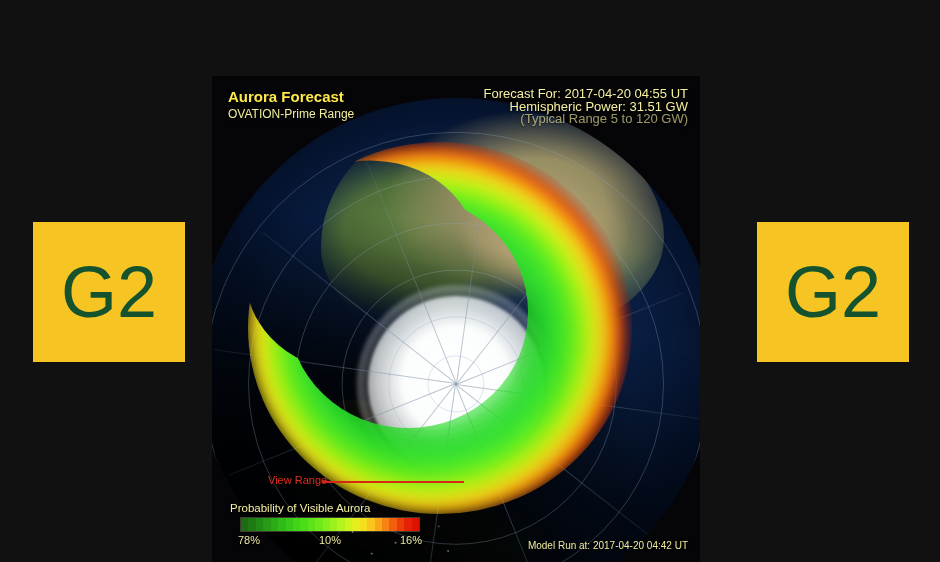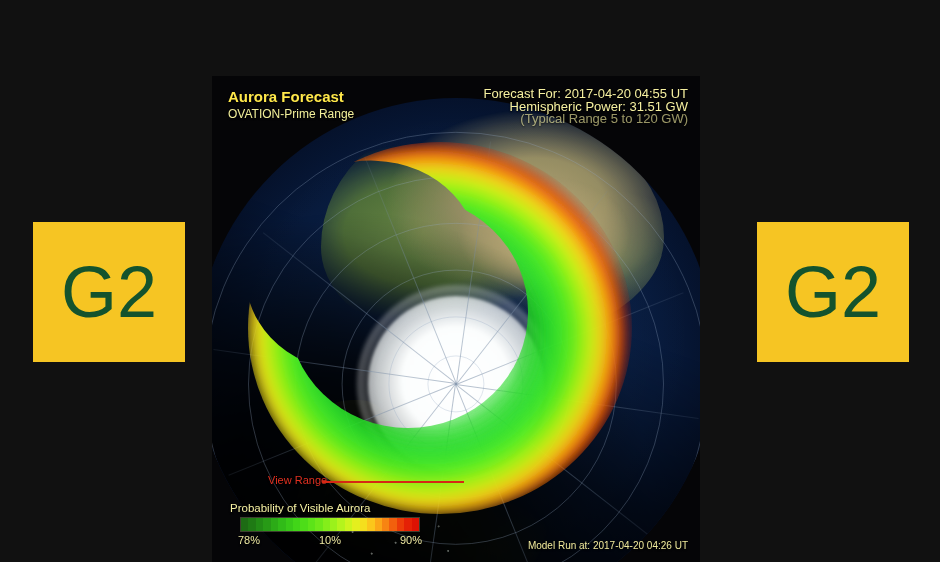--- a/index.html
+++ b/index.html
@@ -342,21 +342,21 @@
     <div class="ap-title">Aurora Forecast</div>
     <div class="ap-sub">OVATION-Prime Range</div>
 
     <div class="meta">
       <div>Forecast For: 2017-04-20 04:55 UT</div>
       <div>Hemispheric Power: 31.51 GW</div>
       <div>(Typical Range 5 to 120 GW)</div>
     </div>
 
     <div class="runinfo">
-      <div>Model Run at: 2017-04-20 04:26 UT</div>
+      <div>Model Run at: 2017-04-20 04:42 UT</div>
     </div>
 
     <div class="viewline-label">View Range</div>
     <div class="viewline-rule"></div>
 
     <div class="cbar-block">
       <div class="cbar-title">Probability of Visible Aurora</div>
       <div class="cbar" id="cbar">
           <i style="background: rgb(29, 107, 20);"></i>
           <i style="background: rgb(31, 122, 20);"></i>
@@ -379,18 +379,18 @@
           <i style="background: rgb(251, 166, 23);"></i>
           <i style="background: rgb(247, 132, 18);"></i>
           <i style="background: rgb(242, 96, 13);"></i>
           <i style="background: rgb(236, 60, 8);"></i>
           <i style="background: rgb(229, 33, 5);"></i>
           <i style="background: rgb(221, 18, 3);"></i>
         </div>
       <div class="cbar-ticks">
         <span class="tk10">78%</span>
         <span class="tk50">10%</span>
-        <span class="tk90">90%</span>
+        <span class="tk90">16%</span>
       </div>
     </div>
 
   </div>
 </div>
 
 </body></html>

